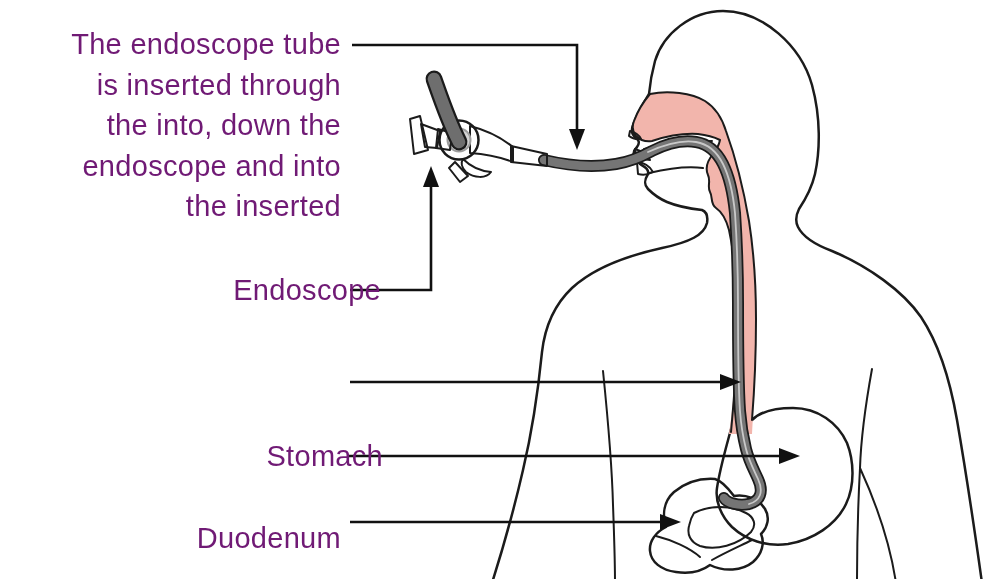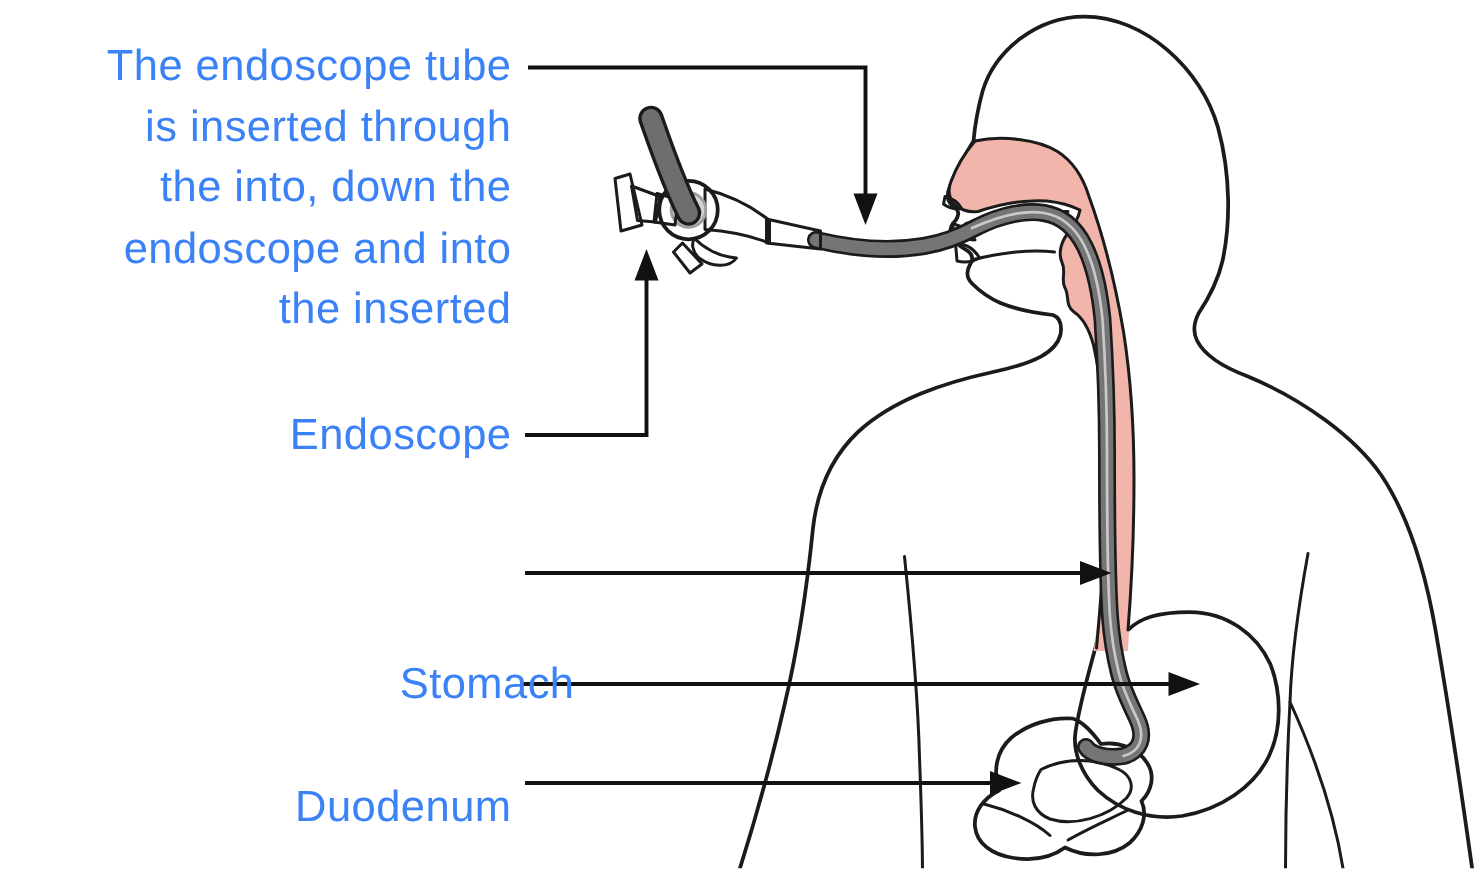--- a/index.html
+++ b/index.html
@@ -1,22 +1,22 @@
 <!DOCTYPE html>
 <html><head>
 <meta charset="utf-8">
 <style>
   html,body{margin:0;padding:0;background:#fff;}
   .stage{position:relative;width:984px;height:579px;overflow:hidden;background:#fff;
          font-family:"Liberation Sans",sans-serif;}
   .stage svg{position:absolute;left:0;top:0;}
-  .lbl{position:absolute;left:0;width:341px;text-align:right;color:#3b82f6;
+  .lbl{position:absolute;left:0;width:341px;text-align:right;color:#701a75;
        font-size:29px;line-height:40.5px;letter-spacing:0.3px;white-space:nowrap;}
   .lbl-intro{top:24px;}
-  .lbl-endoscope{top:270px;}
+  .lbl-endoscope{top:270px;padding-left:40px;}
   .lbl-oesophagus{top:362px;}
   .lbl-stomach{top:436px;margin-left:42px;}
   .lbl-duodenum{top:519px;line-height:39.5px;}
   .outline{fill:none;stroke:#1b1b1b;stroke-width:2.5;stroke-linecap:round;stroke-linejoin:round;}
   .thin{stroke-width:2;}
   .ann{fill:none;stroke:#111;stroke-width:2.6;stroke-linecap:butt;}
 </style>
 </head>
 <body>
 

